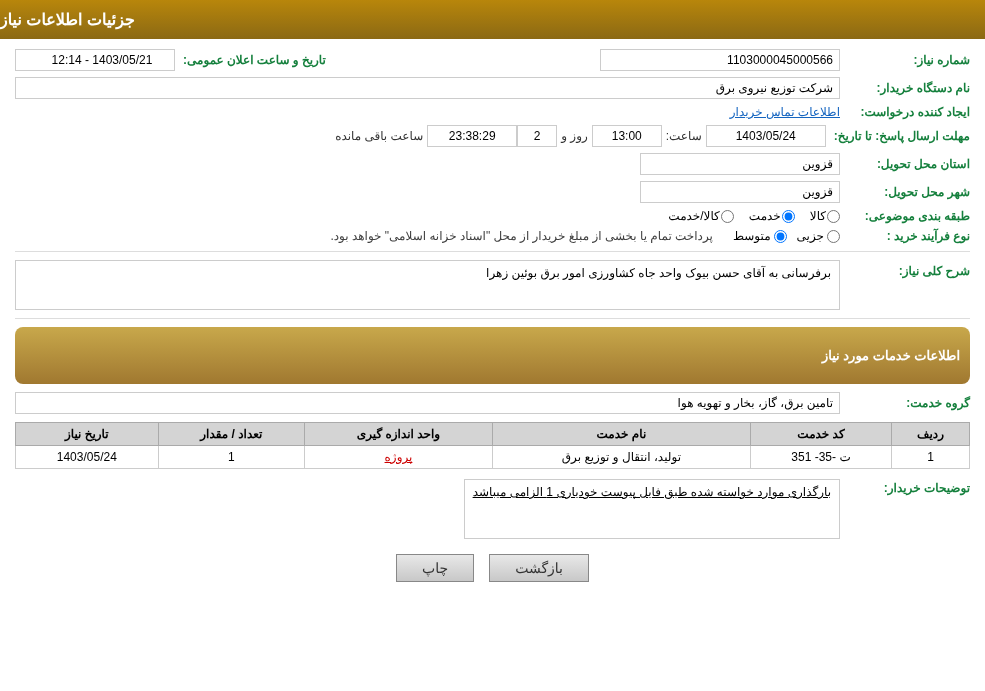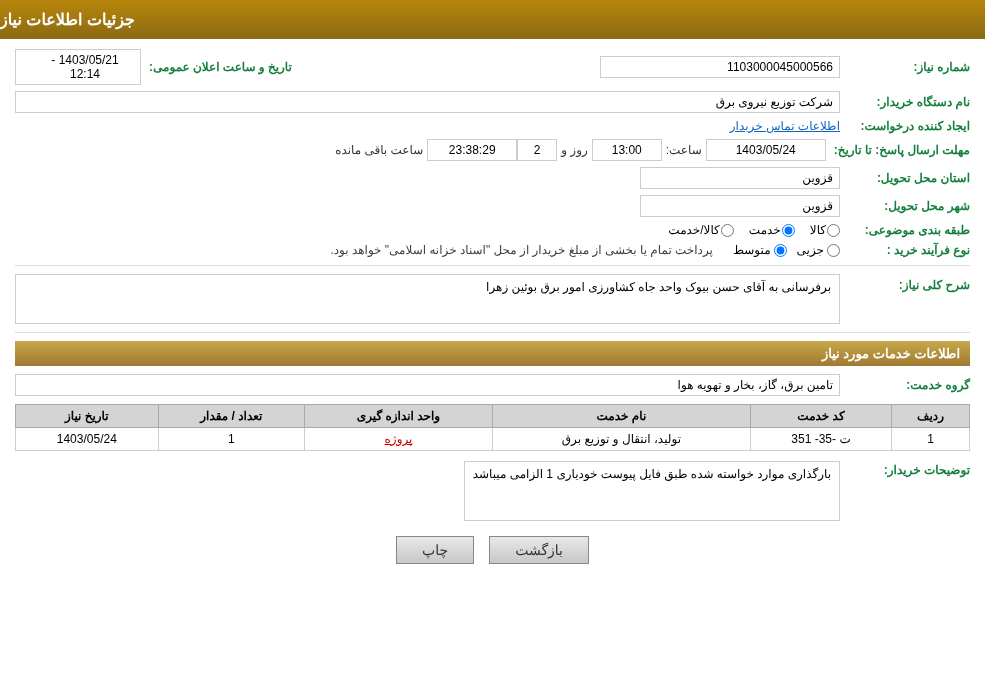--- a/index.html
+++ b/index.html
@@ -22,25 +22,26 @@
       padding: 10px 0;
       font-size: 16px;
       font-weight: bold;
     }
     .content-area {
       padding: 10px 15px;
     }
     .section-header {
       background: linear-gradient(to bottom, #c8a84b, #a07830);
       color: #fff;
-      padding: 5px 10px;
+      padding: 21px 10px;
       font-weight: bold;
       font-size: 13px;
       margin-bottom: 8px;
       text-align: right;
+      border-radius: 8px;
     }
     .form-row {
       display: flex;
       align-items: center;
       margin-bottom: 6px;
       direction: rtl;
     }
     .form-label {
       color: #15803d;
       font-weight: bold;
@@ -154,20 +155,21 @@
       color: #c00;
       text-decoration: underline;
     }
     .tawzihat-box {
       border: 1px solid #ccc;
       min-height: 60px;
       padding: 5px 8px;
       background: #fff;
       text-align: center;
       margin-top: 2px;
+      text-decoration: underline;
     }
     .bottom-buttons {
       display: flex;
       justify-content: center;
       gap: 15px;
       margin: 15px 0;
     }
     .btn {
       padding: 5px 25px;
       border: 1px solid #888;
@@ -201,21 +203,21 @@
     <span>جزئیات اطلاعات نیاز</span>
   </div>
 
   <div class="content-area">
 
     <div class="form-row">
       <span class="form-label">شماره نیاز:</span>
       <div class="form-value" style="width:240px;flex:none;">1103000045000566</div>
       <span style="flex:1;"></span>
       <span class="form-label" style="min-width:auto;">تاریخ و ساعت اعلان عمومی:</span>
-      <div class="date-input" style="width:126px;padding-left:20px;">1403/05/21 - 12:14</div>
+      <div class="date-input" style="width:160px;padding-left:20px;">1403/05/21 - 12:14</div>
     </div>
 
     <div class="form-row">
       <span class="form-label">نام دستگاه خریدار:</span>
       <div class="form-value">شرکت توزیع نیروی برق</div>
     </div>
 
     <div class="form-row">
       <span class="form-label">ایجاد کننده درخواست:</span>
       <div style="display:flex;align-items:center;flex:1;gap:6px;direction:rtl;">

